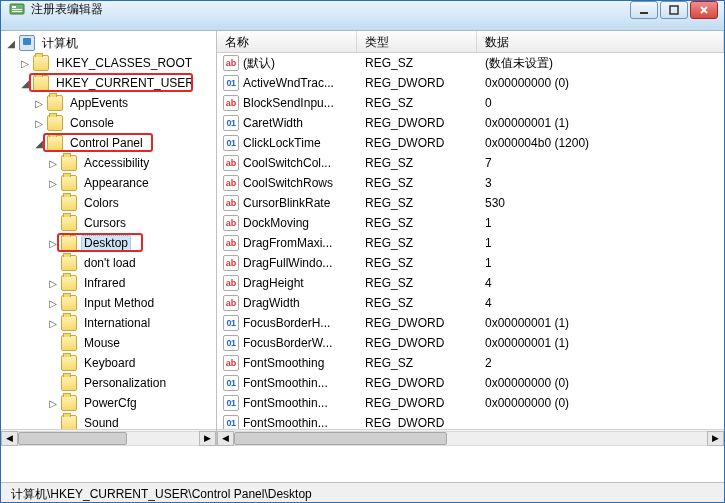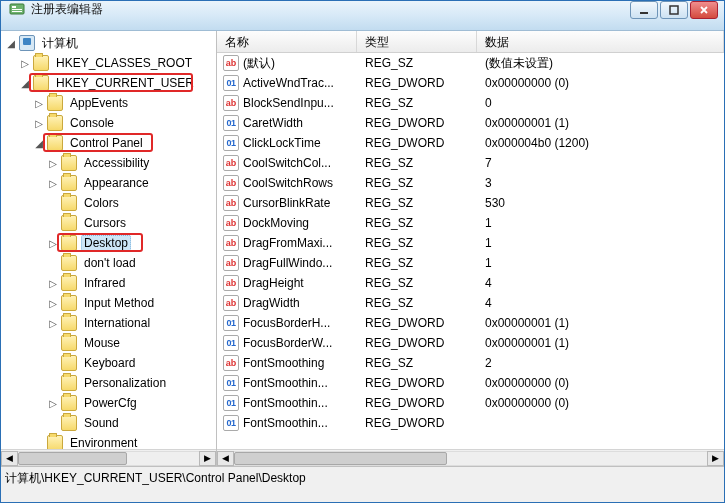--- a/index.html
+++ b/index.html
@@ -70,21 +70,21 @@
   .row .c3{flex:1;padding-left:8px;}
   .val-icon{width:16px;height:16px;margin-right:4px;border:1px solid #aaa;border-radius:2px;display:flex;align-items:center;justify-content:center;font-size:9px;font-weight:bold;background:#fff;flex-shrink:0;}
   .val-icon.sz{color:#d33;}
   .val-icon.sz::after{content:"ab";}
   .val-icon.dw{color:#2266cc;}
   .val-icon.dw::after{content:"01";letter-spacing:-0.5px;}
   .hscroll{height:17px;background:#f0f0f0;border-top:1px solid #d4d4d4;display:flex;align-items:center;}
   .hscroll .arrow{width:17px;height:15px;border:1px solid #b8b8b8;background:#e8e8e8;display:flex;align-items:center;justify-content:center;font-size:9px;}
   .hscroll .track{flex:1;height:15px;background:#efefef;position:relative;border-top:1px solid #ddd;border-bottom:1px solid #ddd;}
   .hscroll .thumb{position:absolute;top:0;bottom:0;background:#cfcfcf;border:1px solid #a8a8a8;border-radius:2px;}
-  .statusbar{height:36px;border-top:1px solid #c0c0c0;background:#f0f0f0;padding:3px 4px 0;font-size:12px;}
+  .statusbar{height:20px;border-top:1px solid #c0c0c0;background:#f0f0f0;padding:3px 10px 0;font-size:12px;margin-top:36px;}
   .ellipsis{overflow:hidden;text-overflow:ellipsis;white-space:nowrap;}
 </style>
 </head>
 <body>
 
 <div class="window">
 
   <div class="titlebar">
     <svg class="app-icon" viewBox="0 0 16 16">
       <rect x="1" y="3" width="14" height="10" rx="1" fill="#6fb36f" stroke="#3a7a3a"></rect>

